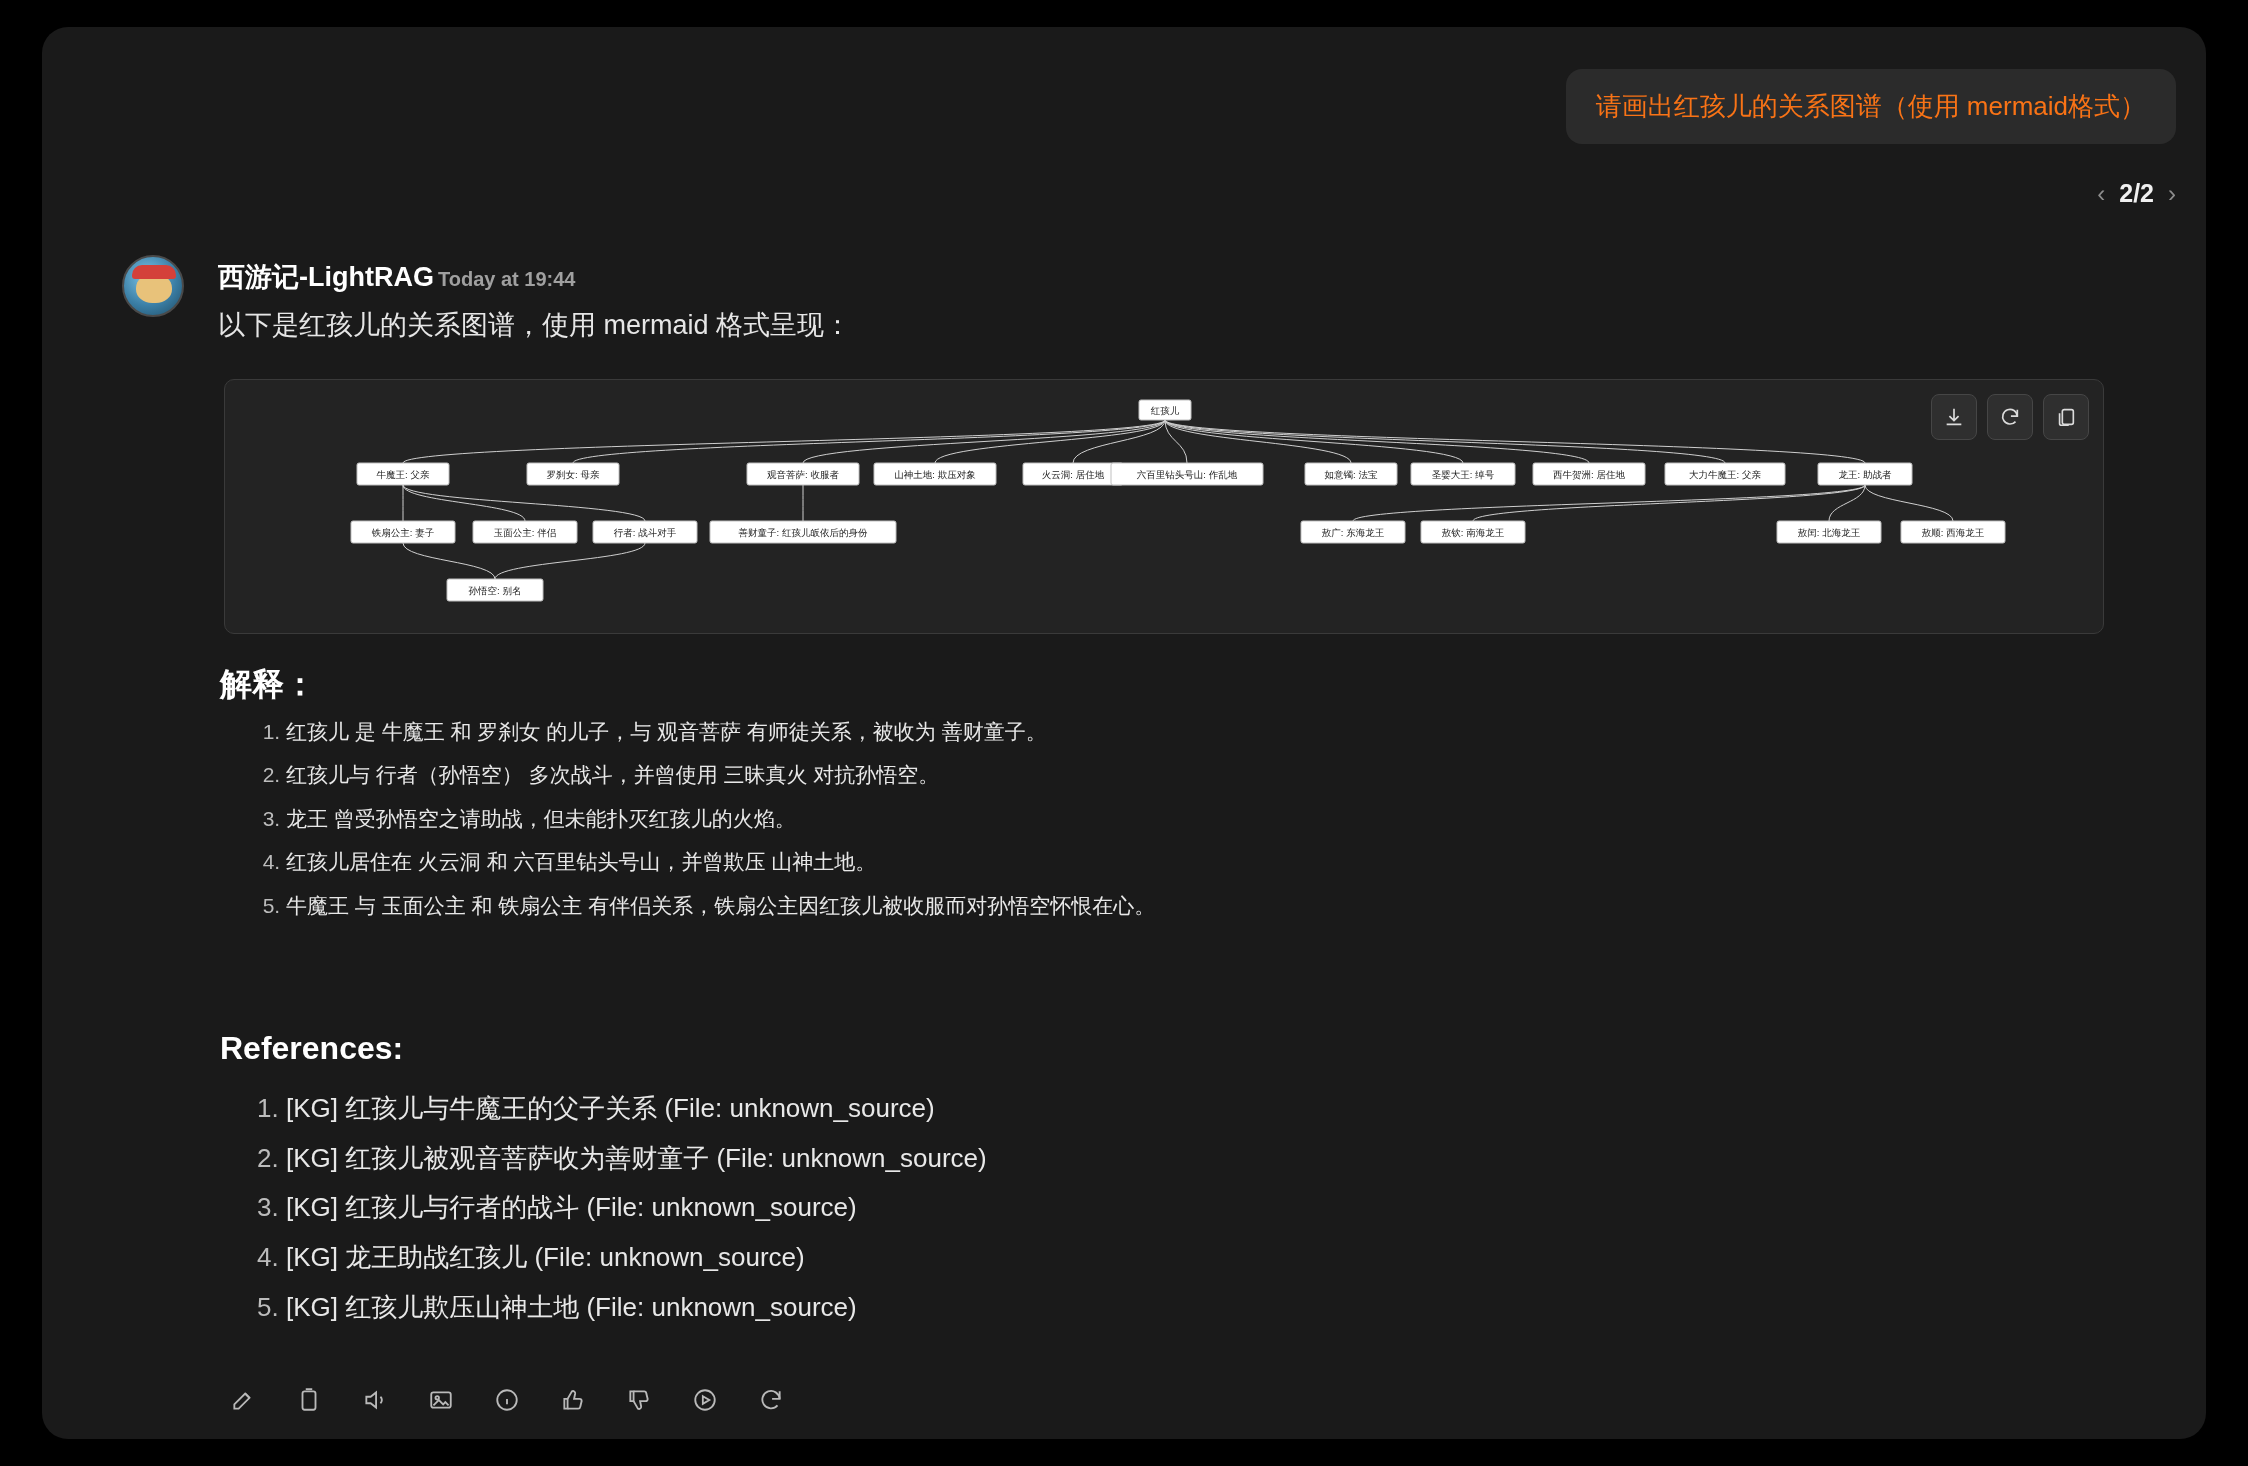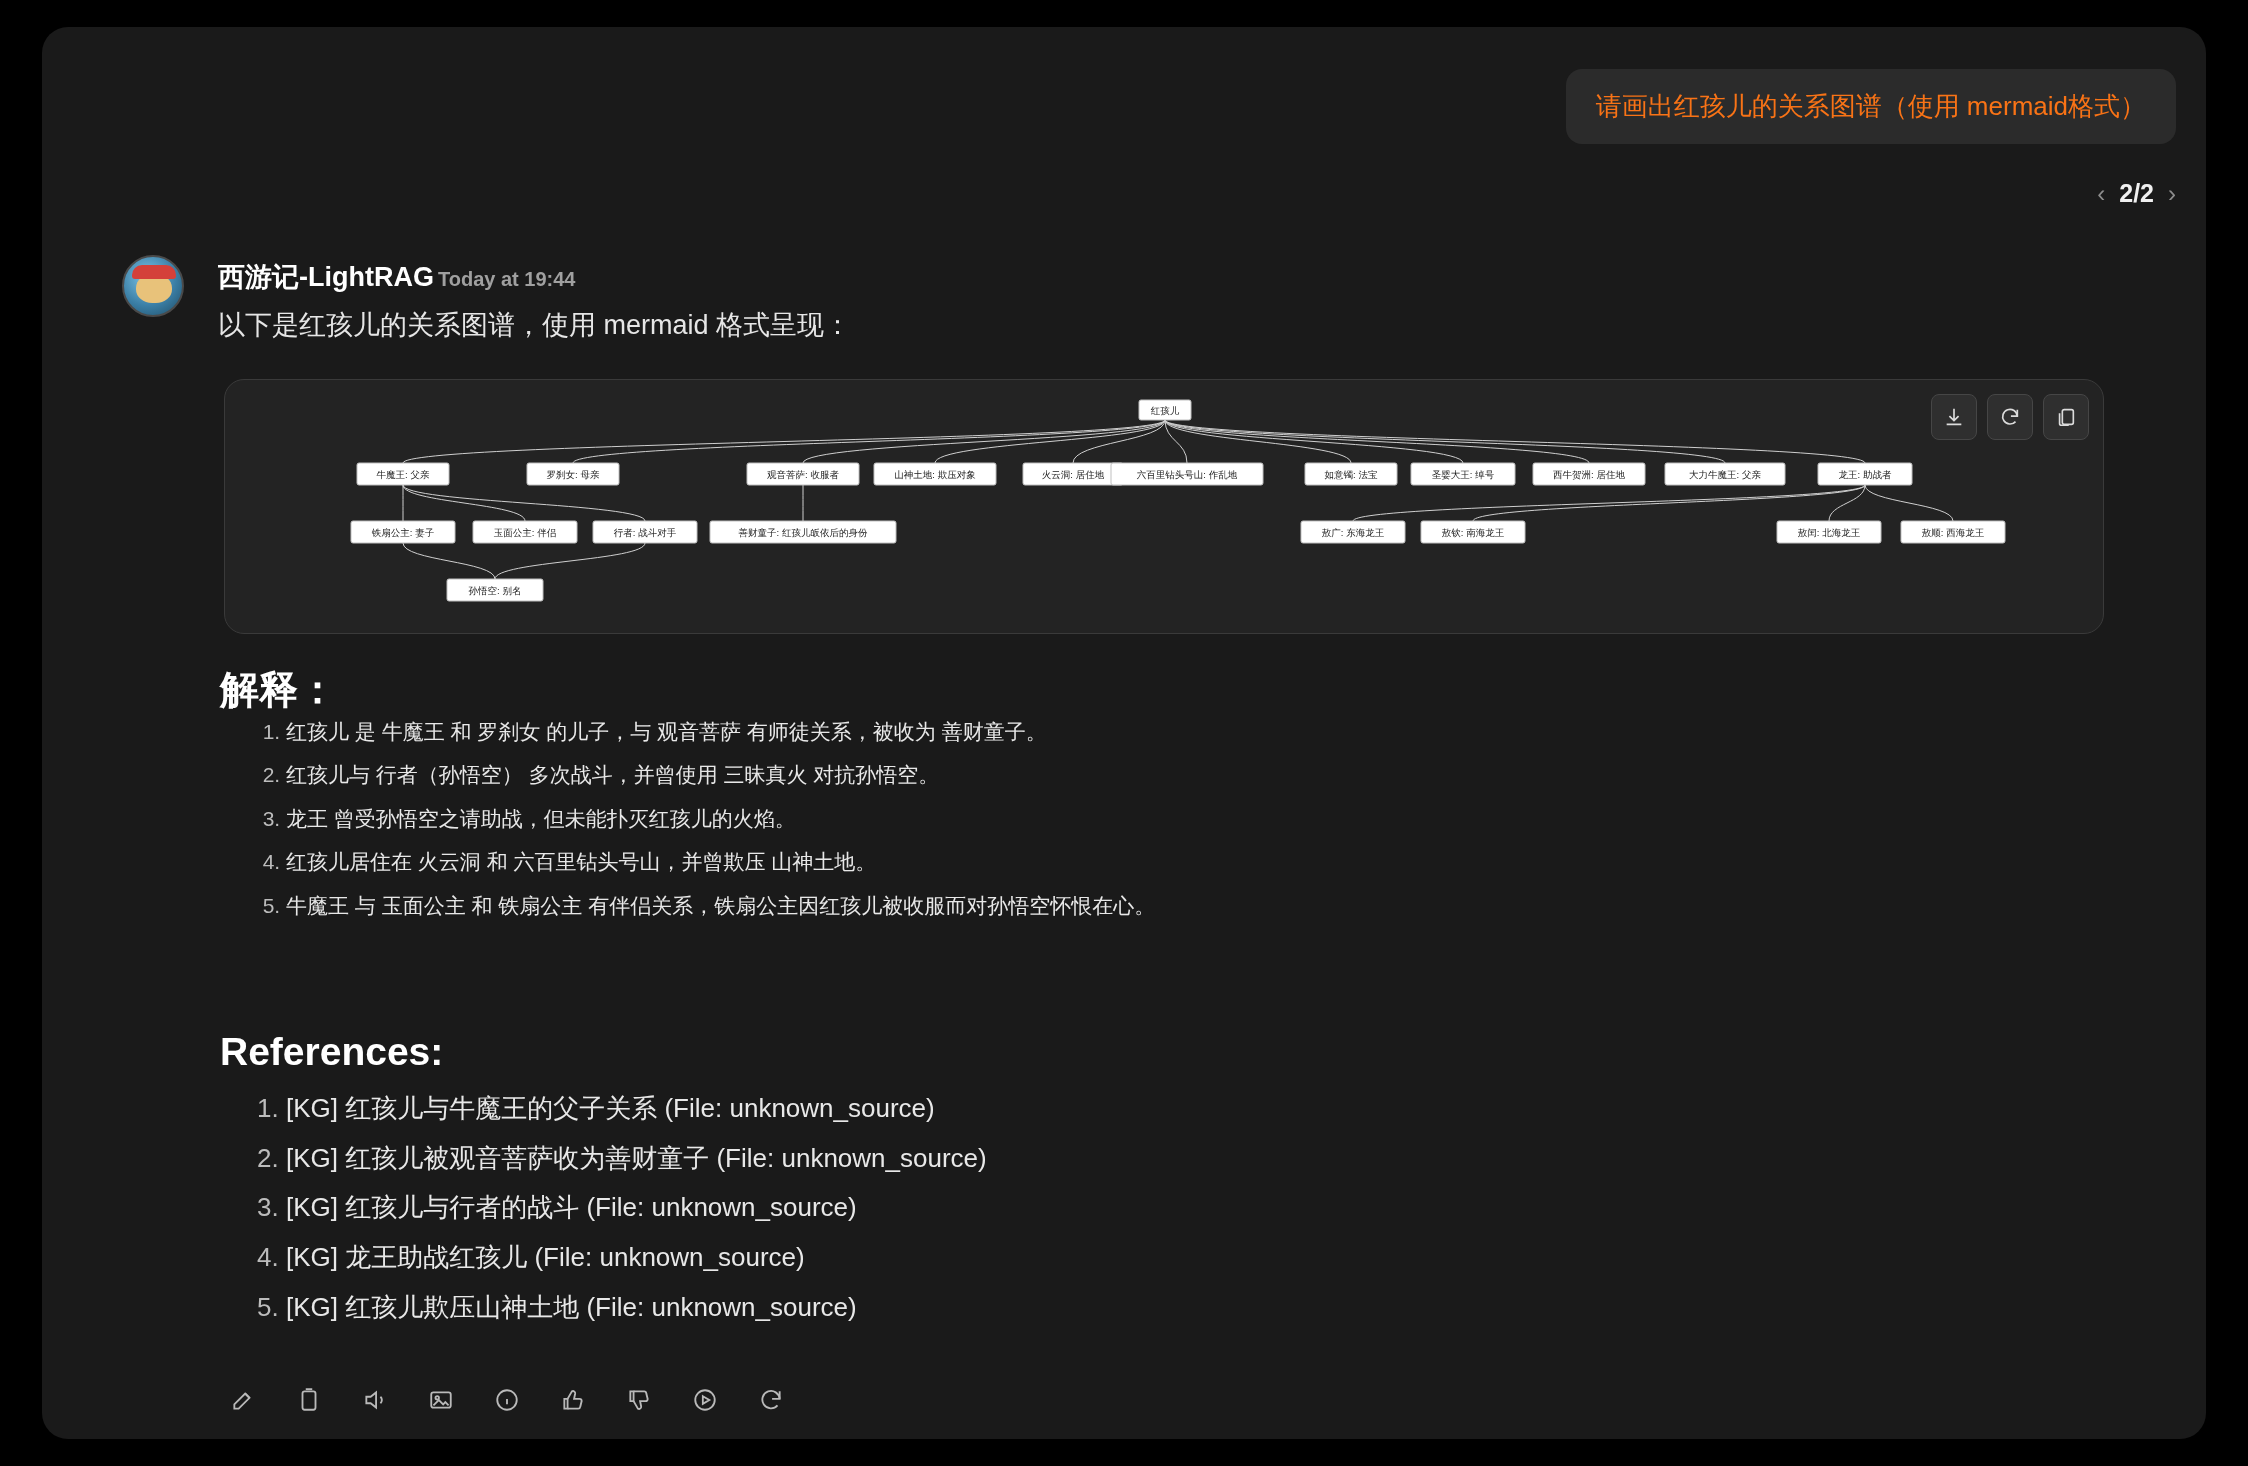--- a/index.html
+++ b/index.html
@@ -78,21 +78,21 @@
     color: #e6e6e6; font-size: 27px; text-align: right;
   }
 
   
   .diagram-panel {
     position: absolute;
     left: 182px; top: 352px;
     width: 1880px; height: 255px;
     background: #232323;
     border: 1px solid #3a3a3a;
-    border-radius: 20px;
+    border-radius: 10px;
   }
   .diagram-tools {
     position: absolute;
     right: 14px; top: 14px;
     display: flex; gap: 10px;
   }
   .tool-btn {
     width: 46px; height: 46px;
     background: #2f2f2f;
     border: 1px solid #464646;
@@ -104,21 +104,21 @@
   .tool-btn svg { width: 22px; height: 22px; stroke: #dcdcdc; fill: none; stroke-width: 1.8; }
   .mermaid-svg { position: absolute; left: 0; top: 0; width: 1880px; height: 255px; }
   .node-rect { fill: #ffffff; stroke: #bfbfbf; stroke-width: 1; }
   .node-text { fill: #1b1b1b; font-family: "Liberation Sans", sans-serif; font-size: 9.5px; text-anchor: middle; }
   .edge { stroke: #cfcfcf; stroke-width: 1; fill: none; }
 
   
   .section-title {
     position: absolute;
     left: 178px;
-    color: #ffffff; font-size: 39px; font-weight: bold;
+    color: #ffffff; font-size: 32px; font-weight: bold;
   }
   .list {
     position: absolute;
     left: 178px;
     margin: 0; padding: 0 0 0 66px;
     color: #e8e8e8;
     font-size: 21px;
     line-height: 1.45;
     list-style: decimal;
   }

